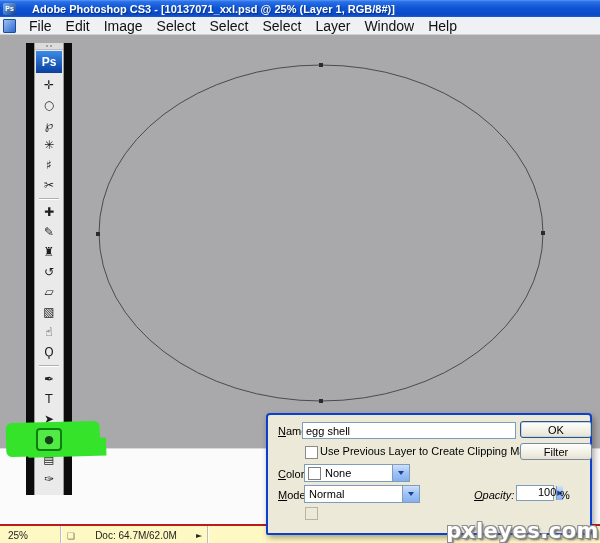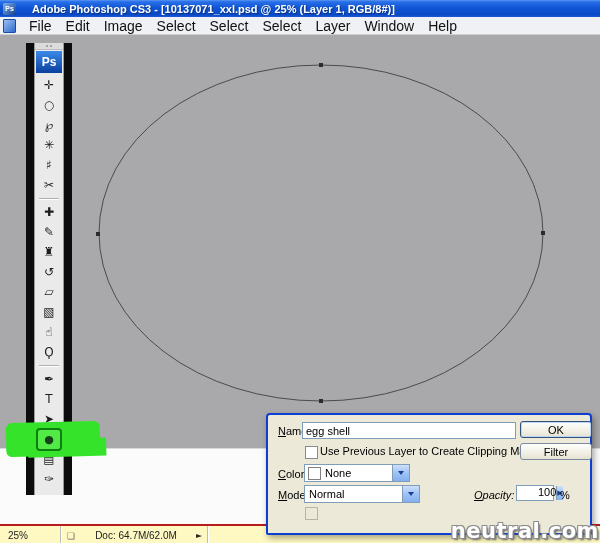--- a/index.html
+++ b/index.html
@@ -282,14 +282,14 @@
       <div class="opfield" style="left:248px;top:70px;">
         <span class="op-val">100</span>
         <span class="op-btn">▶</span>
       </div>
       <span class="lbl" style="left:292px;top:74px;">%</span>
 
       <span class="cb disabled" style="left:37px;top:92px;"></span>
     </div>
   </div>
 
-  <div class="watermark">neutral.com</div>
+  <div class="watermark">pxleyes.com</div>
 </div>
 
 </body></html>

